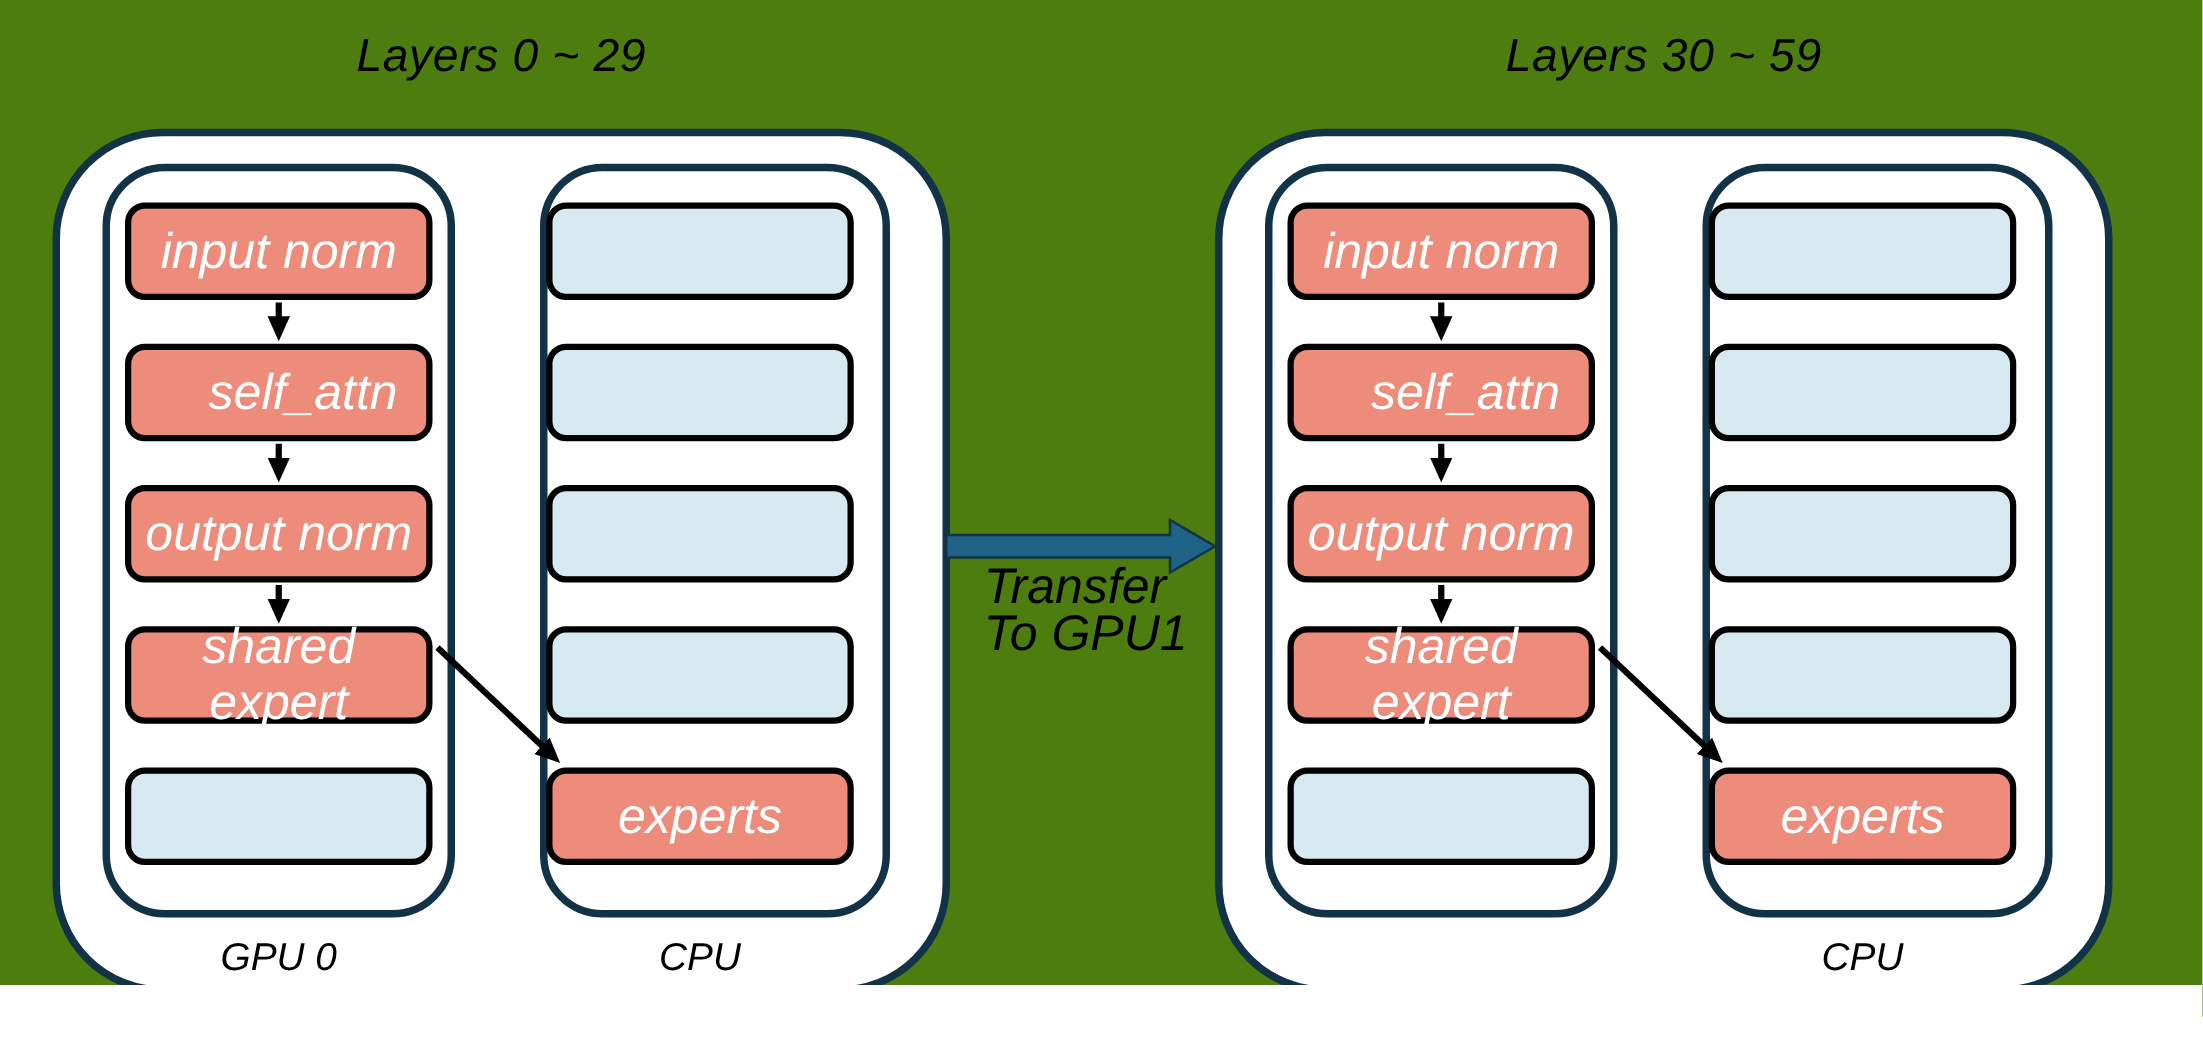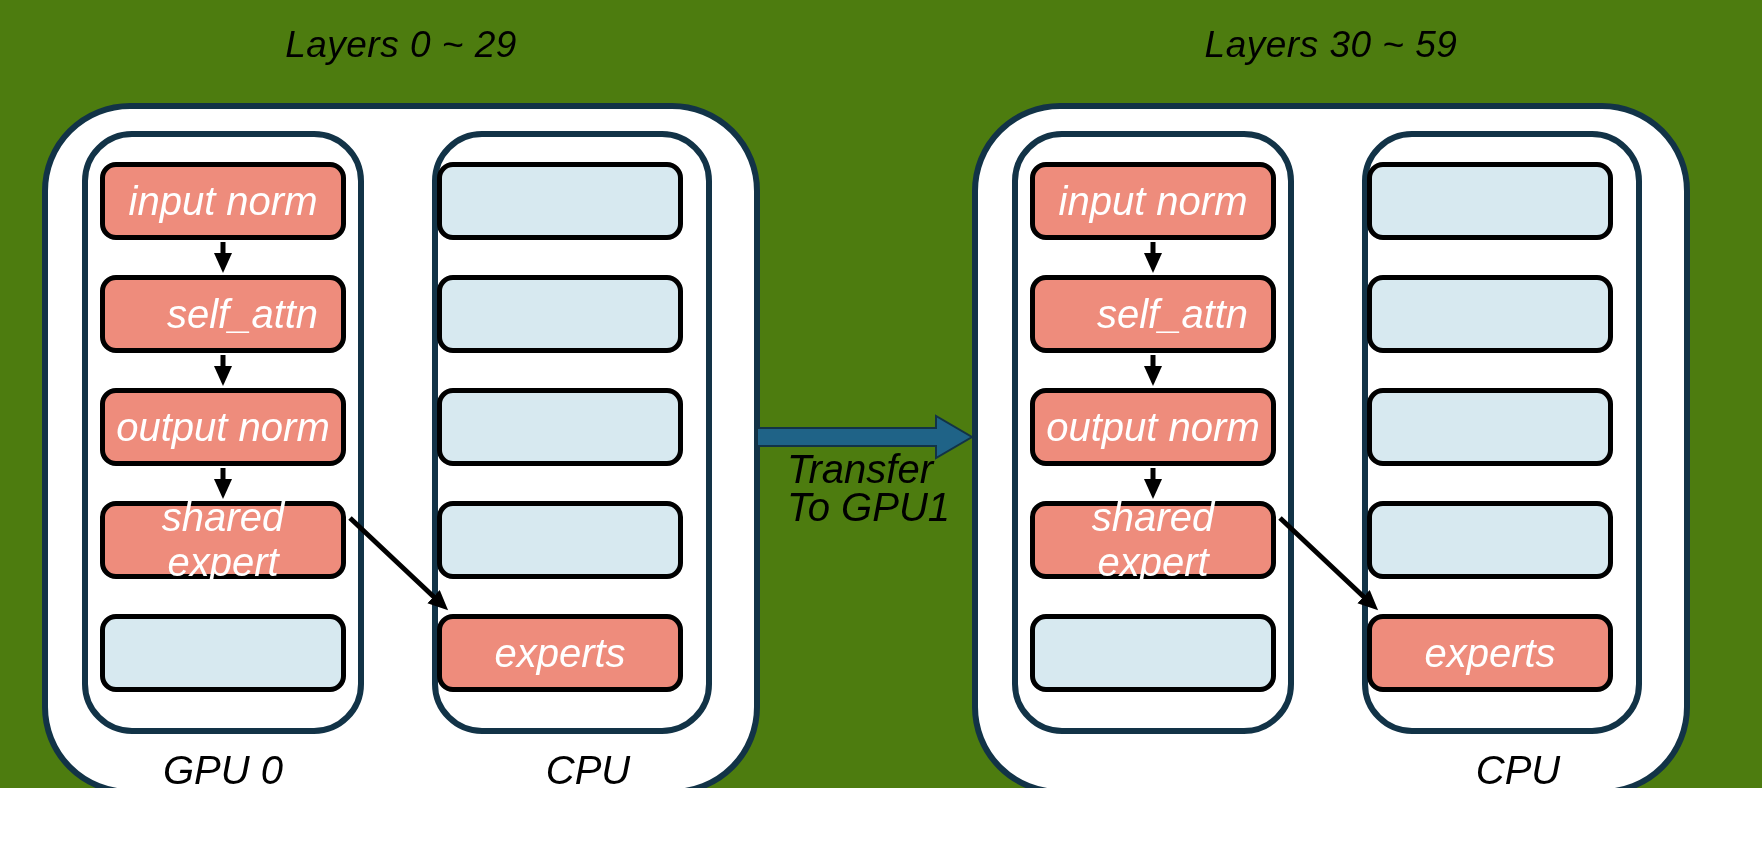--- a/index.html
+++ b/index.html
@@ -84,25 +84,25 @@
   .row0 { top: 162px; }
   .row1 { top: 275px; padding-left: 39px; }
   .row2 { top: 388px; }
   .row3 { top: 501px; }
   .row4 { top: 614px; }
 
   .col-label {
     position: absolute;
     top: 748px;
     text-align: center;
-    font-size: 40px;
+    font-size: 31px;
     color: #000000;
   }
   .col-label.gpu { left: 40px;  width: 282px; }
-  .col-label.cpu { left: 406px; width: 280px; }
+  .col-label.cpu { left: 378px; width: 280px; }
 
   
   .transfer-label {
     position: absolute;
     left: 787px;
     top: 450px;
     font-size: 40px;
     line-height: 38px;
     color: #000000;
     white-space: nowrap;

